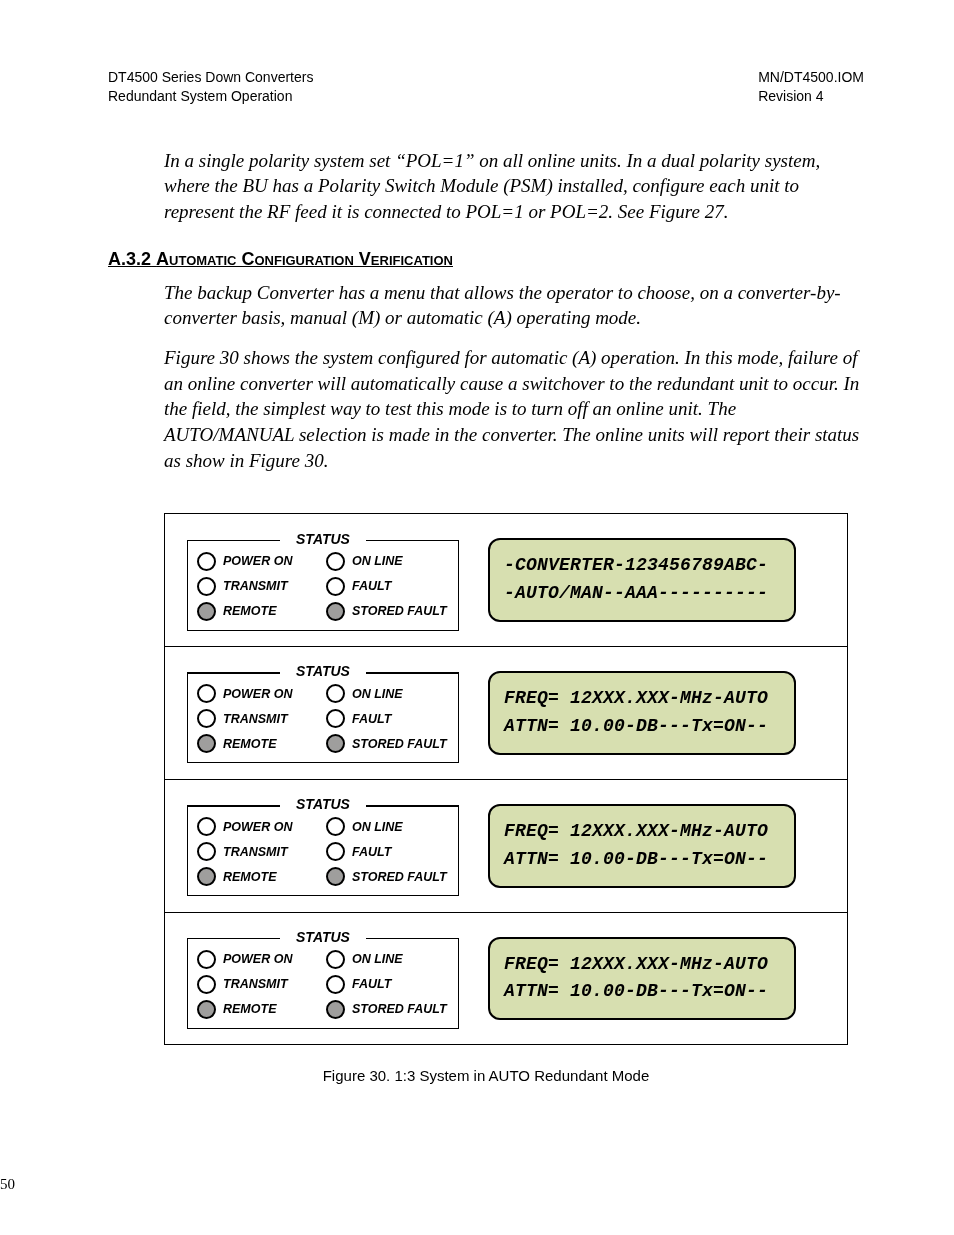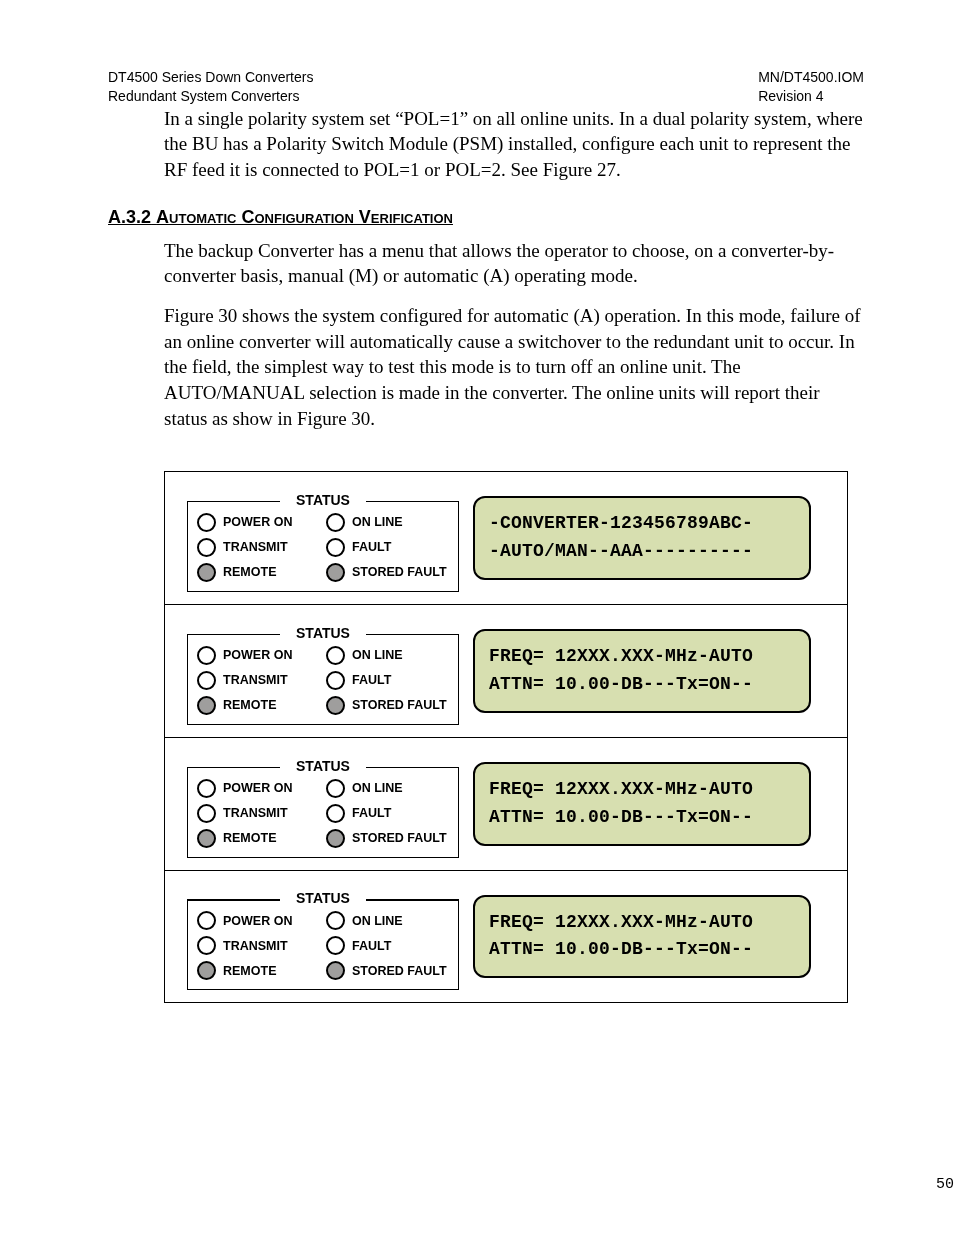--- a/index.html
+++ b/index.html
@@ -16,51 +16,53 @@
     box-sizing: border-box;
     padding: 68px 90px 40px 108px;
     position: relative;
   }
   .running-header {
     display: flex;
     justify-content: space-between;
     font-family: Arial, Helvetica, sans-serif;
     font-size: 14px;
     line-height: 1.35;
+    margin-bottom: 42px;
   }
   .running-header .right { text-align: left; }
   .body-text {
     margin-left: 56px;
     font-size: 19px;
     line-height: 1.35;
   }
   .body-text p { margin: 0 0  0; }
-  .body-text .para { margin-bottom: 14px; }
+  .body-text .para { margin-bottom: 14px; font-style: italic; }
   h2.section {
     font-family: Arial, Helvetica, sans-serif;
     font-size: 18px;
     font-weight: bold;
     margin: 24px 0 10px 0;
     text-decoration: underline;
   }
   h2.section .sc {
     font-variant: small-caps;
   }
   .figure-box {
     margin: 40px 0 0 56px;
     width: 684px;
     border: 1.5px solid #000;
     box-sizing: border-box;
   }
   .unit-row {
     display: flex;
-    align-items: flex-end;
+    align-items: center;
     border-top: 1.5px solid #000;
     padding: 0;
     min-height: 128px;
+    font-style: italic;
   }
   .unit-row:first-child { border-top: none; }
   .status-panel {
     position: relative;
     margin: 14px 0 12px 22px;
     width: 272px;
     padding: 16px 10px 10px 10px;
     box-sizing: border-box;
   }
   .status-border {
@@ -115,21 +117,21 @@
   }
   .led.grey { background: #9f9e9d; }
   .lcd-wrap {
     flex: 1;
     display: flex;
     align-items: center;
     justify-content: center;
     padding: 24px 22px 24px 0;
   }
   .lcd {
-    width: 338px;
+    width: 308px;
     background: #d7dfb0;
     border: 2.5px solid #000;
     border-radius: 12px;
     padding: 12px 14px;
     font-family: "Courier New", Courier, monospace;
     font-weight: bold;
     font-size: 18px;
     line-height: 1.55;
     box-sizing: border-box;
     letter-spacing: 0.2px;
@@ -139,34 +141,34 @@
   .figure-caption {
     text-align: center;
     font-family: Arial, Helvetica, sans-serif;
     font-size: 15px;
     margin-top: 22px;
   }
   .page-number {
     position: absolute;
     bottom: 42px;
     left: 0; right: 0;
-    text-align: right;
-    font-family: Liberation Mono, monospace;
+    text-align: left;
+    font-family: Liberation Serif, serif;
     font-size: 15px;
   }
 </style>
 </head>
 <body>
 
 <div class="page">
 
   <div class="running-header">
     <div class="left">
       <div>DT4500 Series Down Converters</div>
-      <div>Redundant System Converters</div>
+      <div>Redundant System Operation</div>
     </div>
     <div class="right">
       <div>MN/DT4500.IOM</div>
       <div>Revision 4</div>
     </div>
   </div>
 
   <div class="body-text">
     <p class="para">In a single polarity system set “POL=1” on all online units. In a dual polarity system, where the BU has a Polarity Switch Module (PSM) installed, configure each unit to represent the RF feed it is connected to POL=1 or POL=2. See Figure 27.</p>
   </div>
@@ -326,15 +328,16 @@
         </div>
       </div>
       <div class="lcd-wrap">
         <div class="lcd"><span>FREQ= 12XXX.XXX-MHz-AUTO</span>
 <span>ATTN= 10.00-DB---Tx=ON--</span></div>
       </div>
     </div>
 
   </div>
 
+  <div class="figure-caption">Figure 30.  1:3 System in AUTO Redundant Mode</div>
 
   <div class="page-number">50</div>
 </div>
 
 </body></html>

